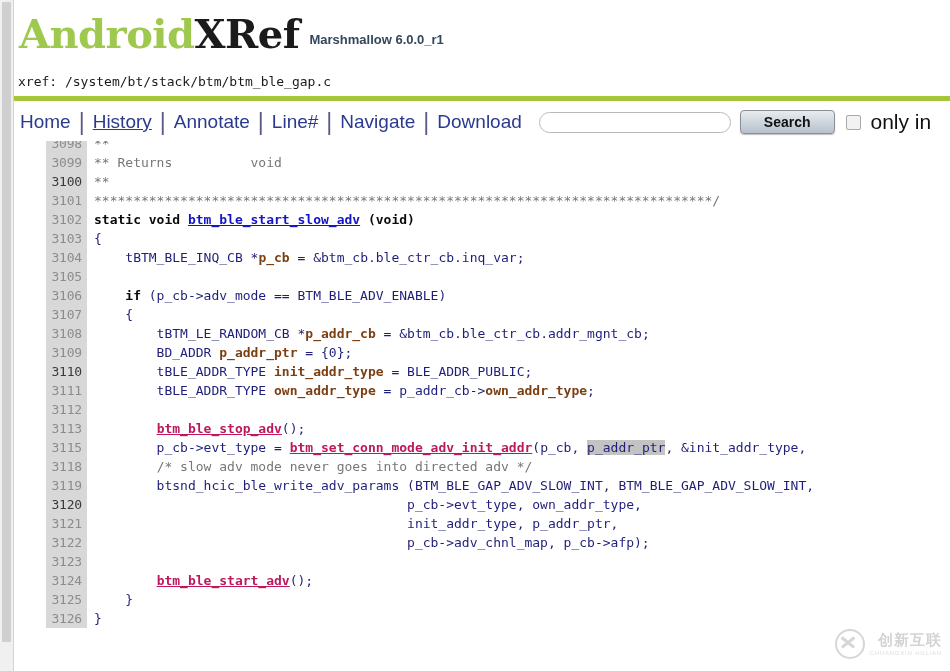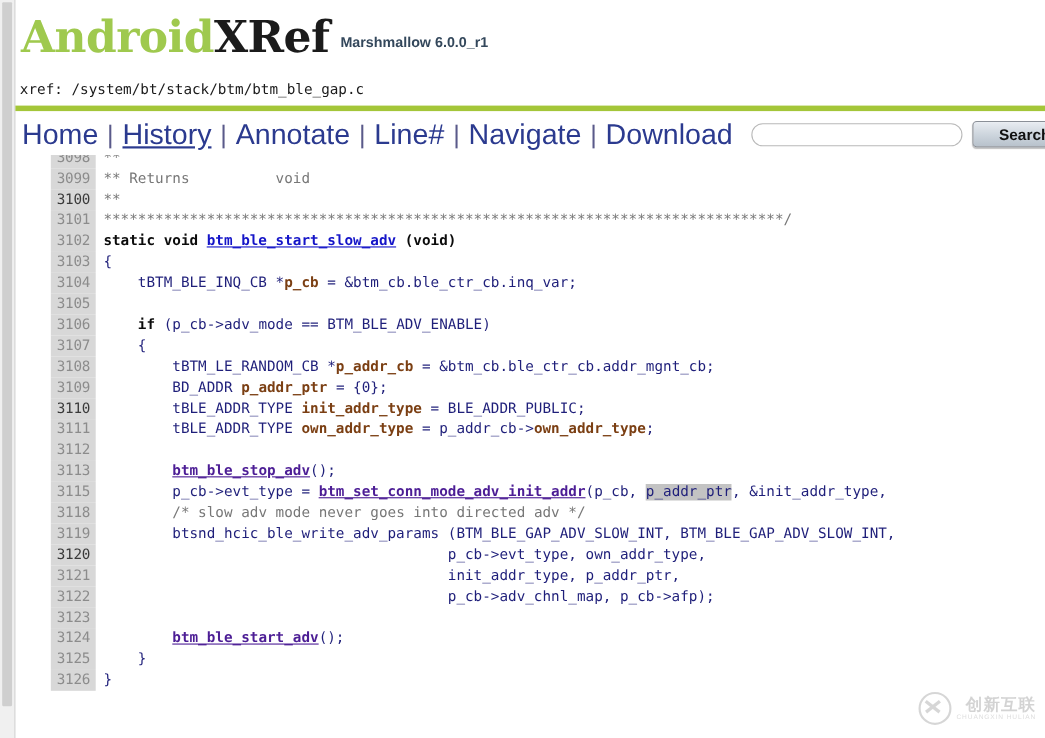--- a/index.html
+++ b/index.html
@@ -86,21 +86,21 @@
   }
   .nav-inner {
     position: absolute; left: 6px; top: 0;
     display: flex;
     align-items: center;
     height: 38px;
     white-space: nowrap;
   }
   .nav-link {
     font-family: "Liberation Sans", sans-serif;
-    font-size: 26px;
+    font-size: 19px;
     color: #2b3a8f;
     text-decoration: none;
     padding: 0 7px;
     cursor: pointer;
   }
   .nav-link.first { padding-left: 0; }
   .nav-link.underlined { text-decoration: underline; }
   .nav-sep {
     font-size: 23px;
     color: #5a5a8a;
@@ -200,21 +200,21 @@
   .tok-comment { color: #777777; }
   .tok-kw { color: #0b0b0b; font-weight: bold; }
   .tok-def {
     color: #1414c8;
     font-weight: bold;
     text-decoration: underline;
     cursor: pointer;
   }
   .tok-var { color: #7b3f13; font-weight: bold; }
   .tok-call {
-    color: #4c1d95;
+    color: #be185d;
     font-weight: bold;
     text-decoration: underline;
     cursor: pointer;
   }
   .tok-plain { color: #1f1f7a; }
   .tok-hl { background: #c3c3c3; color: #1f1f7a; }
 
   
   .watermark {
     position: absolute;

